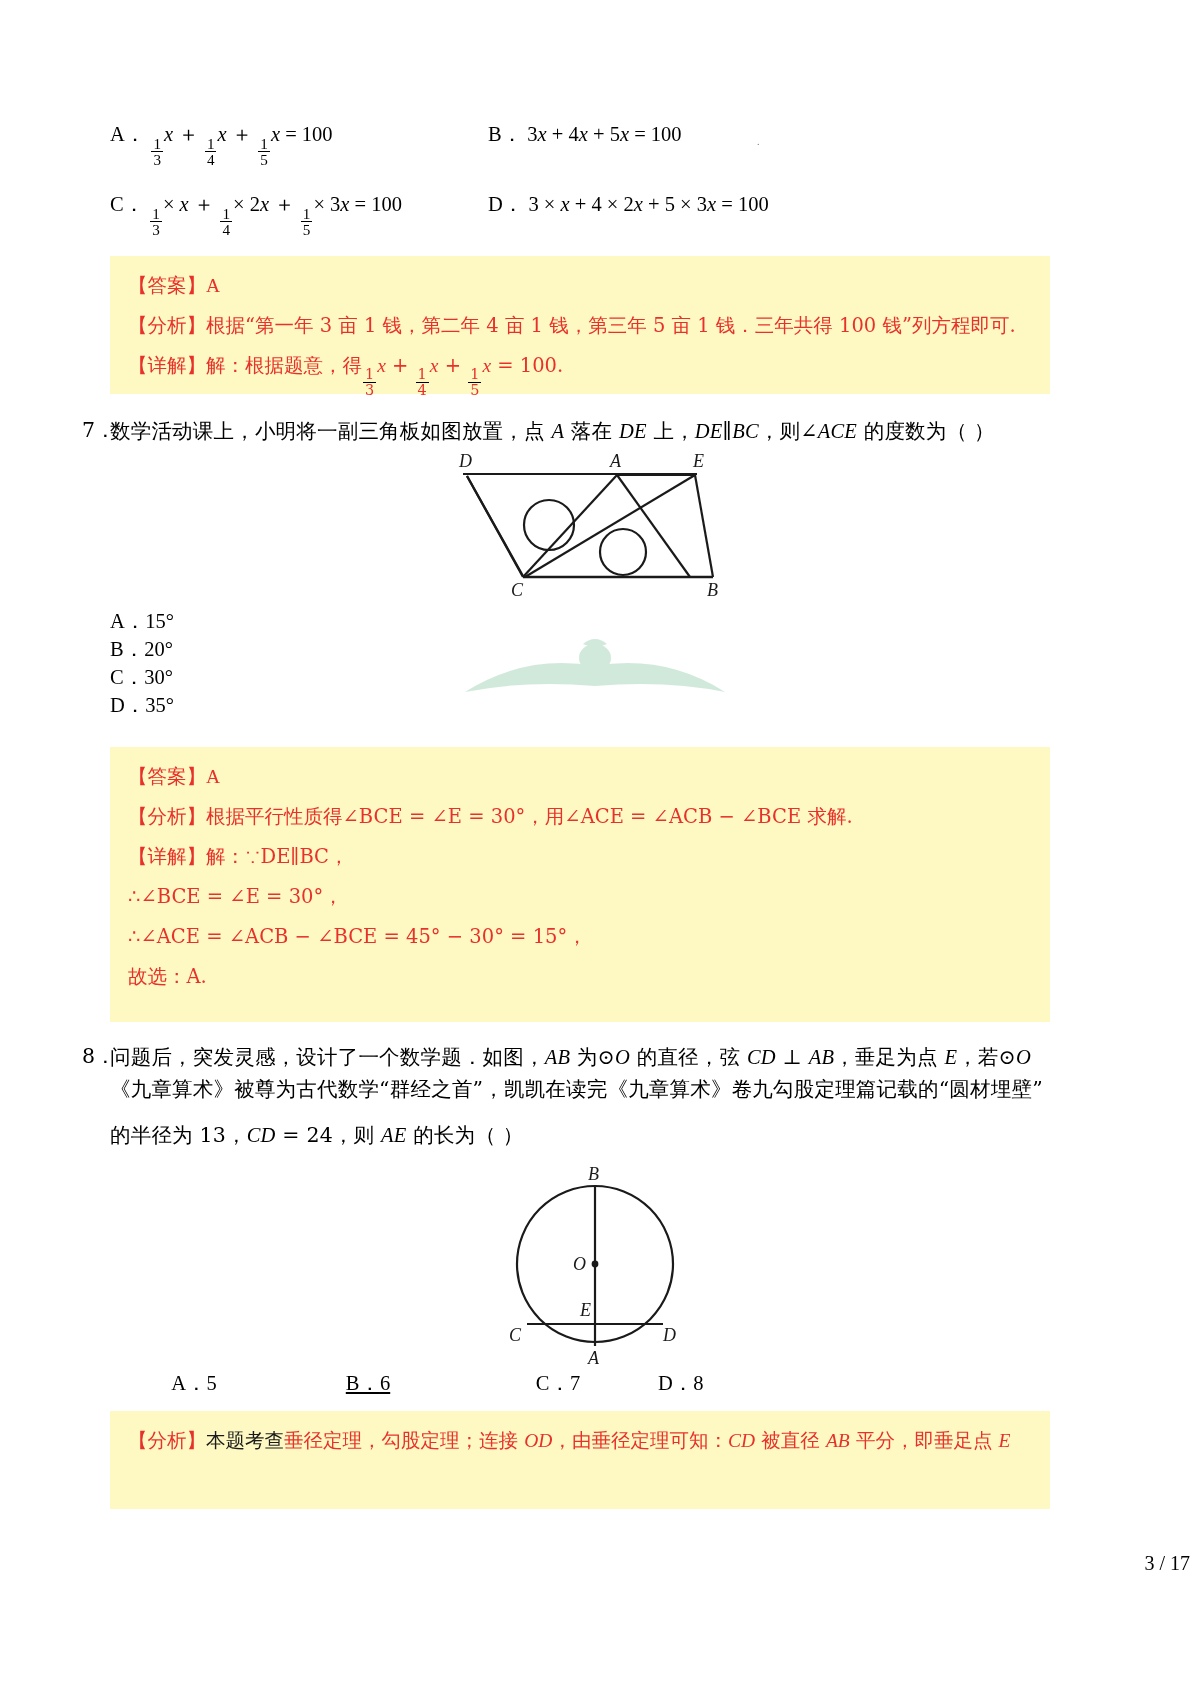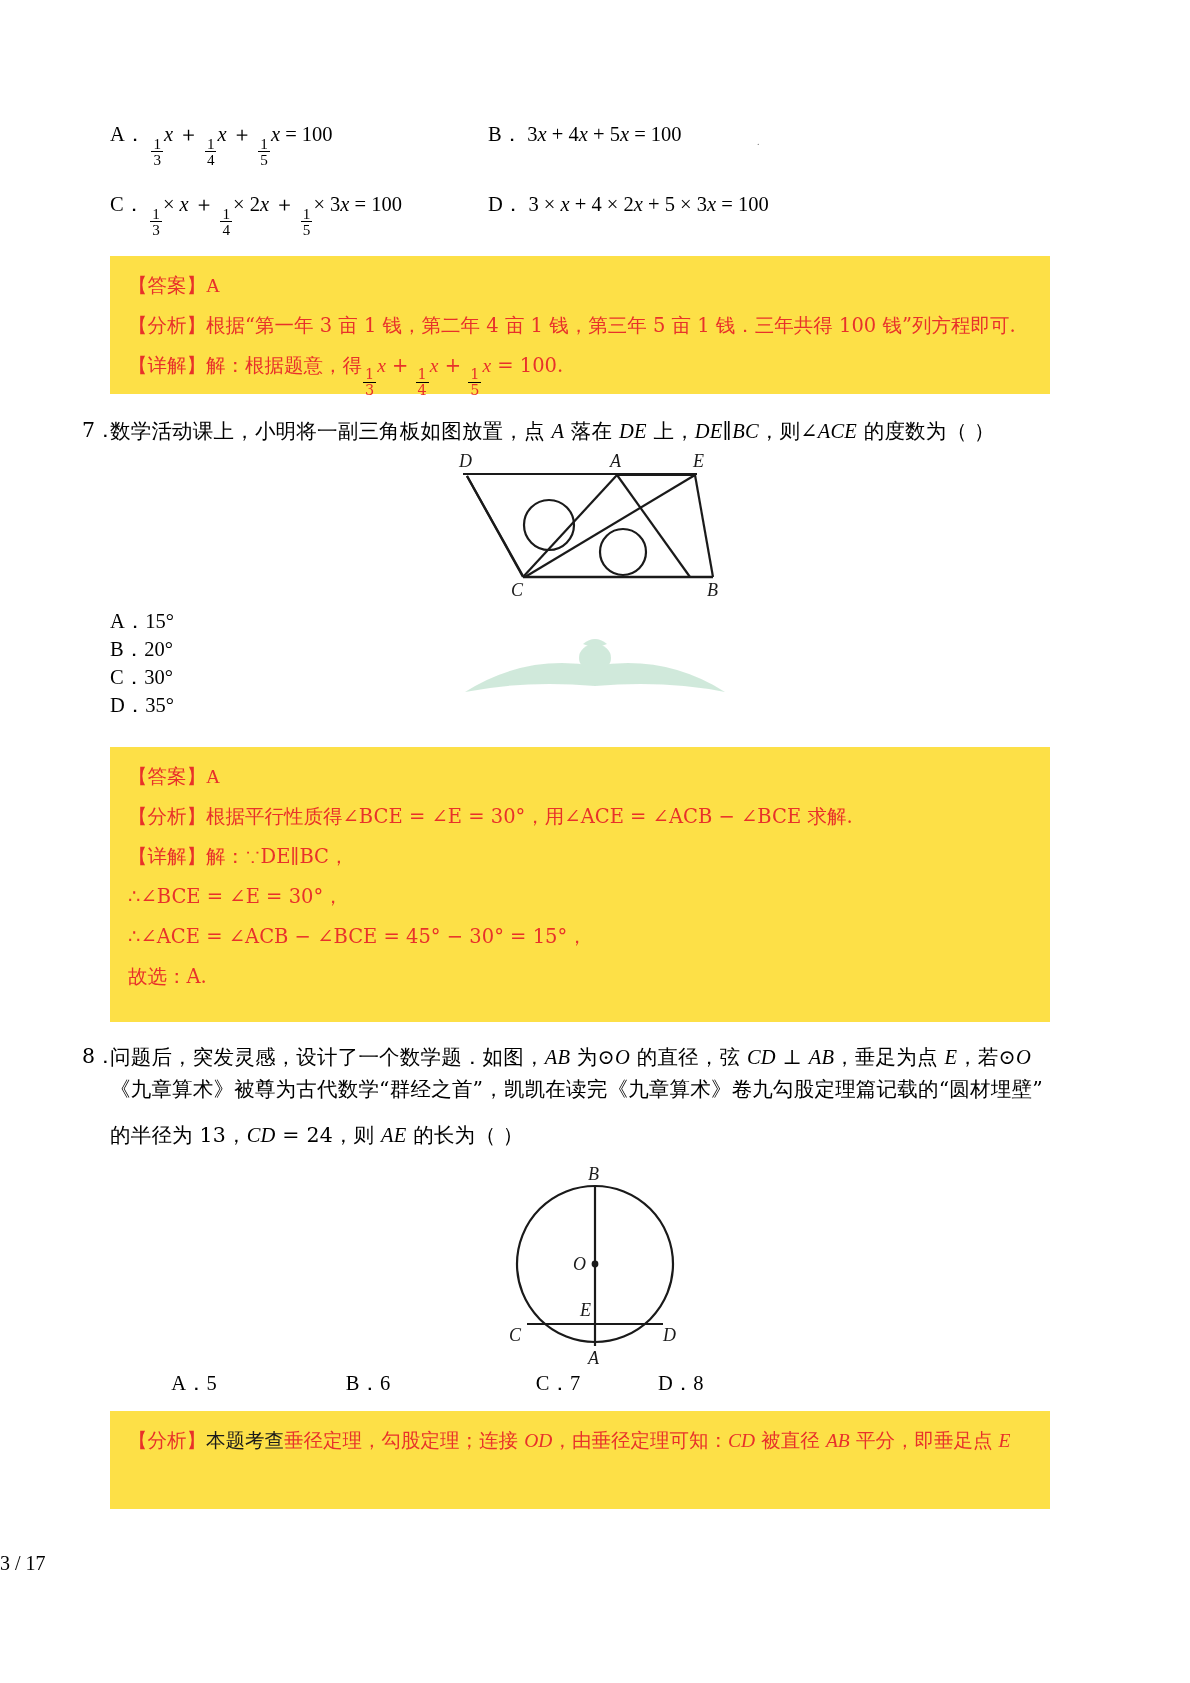--- a/index.html
+++ b/index.html
@@ -62,42 +62,42 @@
   .qnum-block { position: relative; }
   .qnum {
     position: absolute;
     left: -28px;
     top: 0;
     font-size: 20.5px;
   }
 
   
   .ansbox {
-    background: #fde047;
+    background: #fef9c3;
     color: #d9261c;
     padding: 10px 18px 12px 18px;
     box-sizing: border-box;
   }
   .ansbox .row {
     font-size: 19.5px;
     line-height: 2.05;
     white-space: nowrap;
     color: #e8312a;
   }
   .ansbox .tag { color: #e8312a; }
   .ansbox .blk { color: #1a1a1a; }
   .ansbox .red { color: #e8312a; }
 
   
   .footer {
     position: absolute;
     left: 0;
     right: 0;
     bottom: 108px;
-    text-align: left;
+    text-align: right;
     font-size: 20px;
     font-family: "Liberation Serif", serif;
   }
 
   
   .watermark {
     position: absolute;
     left: 455px;
     top: 636px;
     width: 280px;
@@ -286,21 +286,21 @@
       <text x="24" y="177" font-family="Liberation Serif, serif" font-style="italic" font-size="18" fill="#1a1a1a">C</text>
       <text x="178" y="177" font-family="Liberation Serif, serif" font-style="italic" font-size="18" fill="#1a1a1a">D</text>
       <text x="103" y="200" font-family="Liberation Serif, serif" font-style="italic" font-size="18" fill="#1a1a1a">A</text>
     </svg>
   </div>
 
   <div class="optrow" style="margin-bottom:14px;text-align:center;">
     <div style="width:168px;">
       <span class="mn">A．</span><span class="mn">5</span>
     </div>
-    <div style="width:180px;">
+    <div style="width:180px;text-decoration:underline;">
       <span class="mn">B．</span><span class="mn">6</span>
     </div>
     <div style="width:200px;">
       <span class="mn">C．</span><span class="mn">7</span>
     </div>
     <div>
       <span class="mn">D．</span><span class="mn">8</span>
     </div>
   </div>
 

